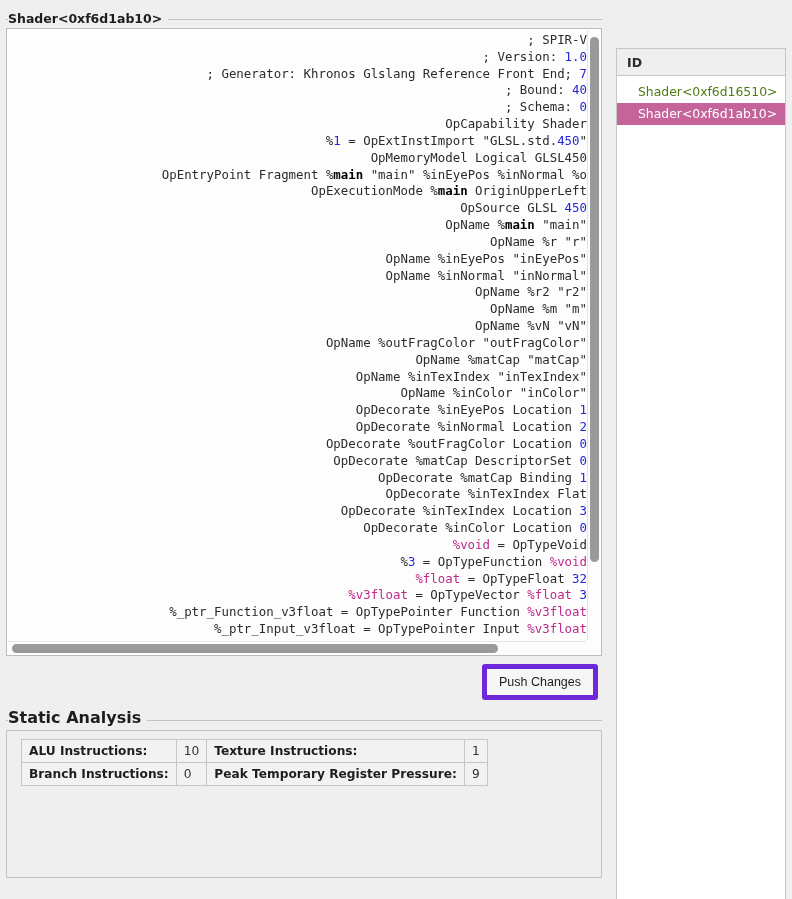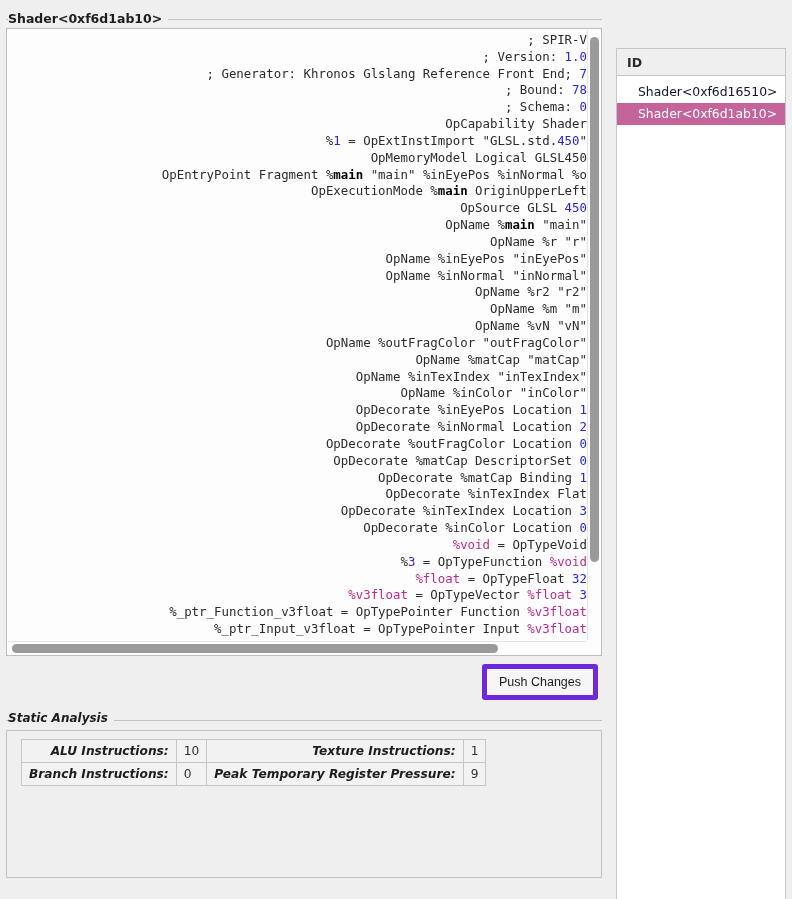--- a/index.html
+++ b/index.html
@@ -116,41 +116,41 @@
     font-size: 12.5px;
     padding: 6px 12px;
     background: #f6f6f6;
     border: 5px solid #6d28d9;
     border-radius: 3px;
     color: #1d1d1d;
   }
 
   
   #sa { margin-top: 12px; }
-  #sa .gb-title { font-size: 12px; font-style: italic; }
+  #sa .gb-title { font-size: 16px; }
   #sa .gb-line { top: 8px; }
   #sa .gb-body { padding-top: 18px; }
   .sa-frame {
     border: 1px solid #c3c3c3;
     background: #efeff0;
     height: 148px;
     padding: 8px 6px;
   }
   table.sa {
     border-collapse: collapse;
     margin-left: 8px;
     background: #f2f2f2;
   }
   table.sa td {
     border: 1px solid #c6c6c6;
     font-size: 12.2px;
     padding: 4px 7px;
     height: 21px;
   }
-  td.lbl { font-weight: bold; text-align: right; white-space: nowrap; font-style: italic; }
+  td.lbl { font-weight: bold; white-space: nowrap; }
   td.val { text-align: left; min-width: 18px; color: #303030; }
 
   
   #right {
     width: 184px; height: 899px;
     padding: 12px 6px 8px 8px;
     background: #efeff0;
     margin-top: 36px;
   }
   .idpanel {
@@ -165,21 +165,21 @@
     border-bottom: 1px solid #c6c6c6;
     font-weight: bold;
     font-size: 12.5px;
     padding: 6px 0 0 10px;
     color: #2b2b2b;
   }
   .idlist { padding-top: 5px; }
   .idrow {
     font-size: 12.4px;
     padding: 3px 0 3px 21px;
-    color: #0f172a;
+    color: #4d7c0f;
     line-height: 16px;
     white-space: nowrap;
   }
   .idrow.sel { background: #c4649b; color: #ffffff; }
 </style>
 </head>
 <body>
 
 <div id="app">
 
@@ -188,21 +188,21 @@
 
     <div class="groupbox">
       <div class="gb-line"></div>
       <div class="gb-title">Shader&lt;0xf6d1ab10&gt;</div>
       <div class="gb-body">
 
         <div class="editor-frame">
           <div class="code" id="code">; SPIR-V
 ; Version: <span class="num">1.0</span>
 ; Generator: Khronos Glslang Reference Front End; <span class="num">7</span>
-; Bound: <span class="num">78</span>
+; Bound: <span class="num">40</span>
 ; Schema: <span class="num">0</span>
                OpCapability Shader
           %<span class="num">1</span> = OpExtInstImport "GLSL.std.<span class="num">450</span>"
                OpMemoryModel Logical GLSL450
                OpEntryPoint Fragment %<span class="fn">main</span> "main" %inEyePos %inNormal %o
                OpExecutionMode %<span class="fn">main</span> OriginUpperLeft
                OpSource GLSL <span class="num">450</span>
                OpName %<span class="fn">main</span> "main"
                OpName %r "r"
                OpName %inEyePos "inEyePos"

